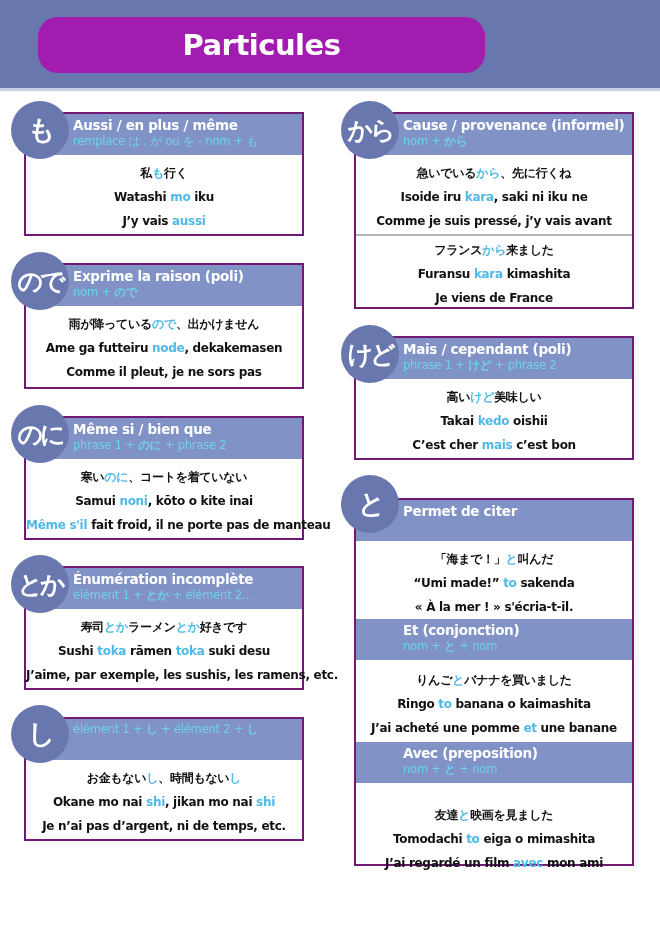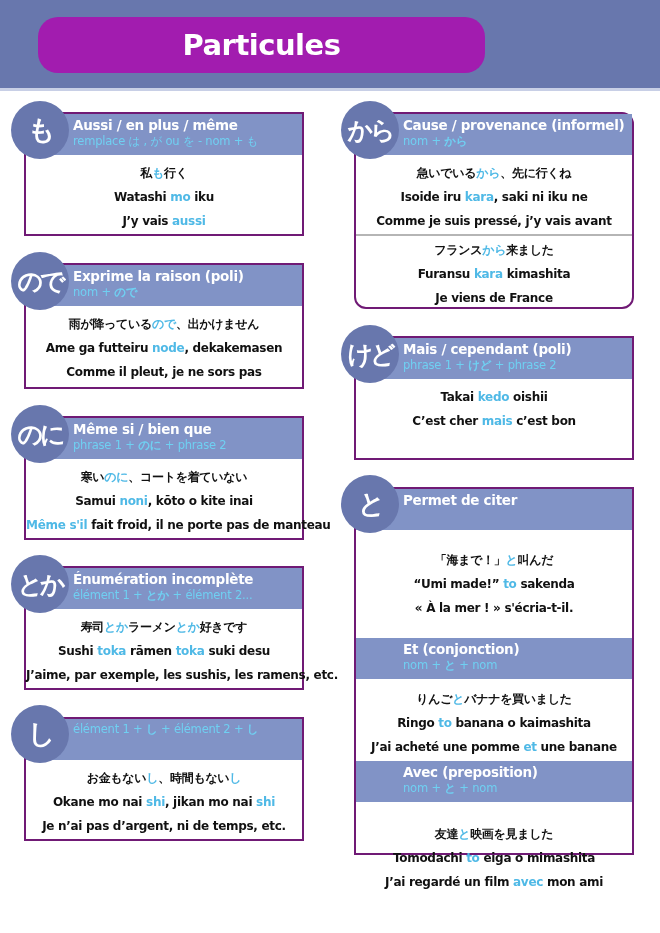--- a/index.html
+++ b/index.html
@@ -99,21 +99,21 @@
     <div class="head-sub"><span>élément 1 + </span><span class="hl">し</span><span> + élément 2 + </span><span class="hl">し</span></div>
   </div>
   <div class="card-body">
       <div class="ex-line"><span>お金もない</span><span class="hl">し</span><span>、時間もない</span><span class="hl">し</span></div>
       <div class="ex-line"><span>Okane mo nai </span><span class="hl">shi</span><span>, jikan mo nai </span><span class="hl">shi</span></div>
       <div class="ex-line"><span>Je n’ai pas d’argent, ni de temps, etc.</span></div>
     </div>
 </div>
 
 <div class="circle" style="left:341px; top:101px; font-size:25px;">から</div>
-<div class="card" style="left:354px; top:112px; width:280px; height:197px;border-radius:12px;">
+<div class="card" style="left:354px; top:112px; width:280px; height:197px;">
   <div class="card-head">
     <div class="head-title">Cause / provenance (informel)</div>
     <div class="head-sub"><span>nom + </span><span class="hl">から</span></div>
   </div>
   <div class="card-body" style="padding-bottom:0;">
       <div class="ex-line"><span>急いでいる</span><span class="hl">から</span><span>、先に行くね</span></div>
       <div class="ex-line"><span>Isoide iru </span><span class="hl">kara</span><span>, saki ni iku ne</span></div>
       <div class="ex-line"><span>Comme je suis pressé, j’y vais avant</span></div>
     </div>
   <div class="divider"></div>
@@ -124,32 +124,33 @@
     </div>
 </div>
 
 <div class="circle" style="left:341px; top:325px; font-size:25px;">けど</div>
 <div class="card" style="left:354px; top:336px; width:280px; height:124px;">
   <div class="card-head">
     <div class="head-title">Mais / cependant (poli)</div>
     <div class="head-sub"><span>phrase 1 + </span><span class="hl">けど</span><span> + phrase 2</span></div>
   </div>
   <div class="card-body">
+      <div class="ex-line"><span>高い</span><span class="hl">けど</span><span>美味しい</span></div>
       <div class="ex-line"><span>Takai </span><span class="hl">kedo</span><span> oishii</span></div>
       <div class="ex-line"><span>C’est cher </span><span class="hl">mais</span><span> c’est bon</span></div>
     </div>
 </div>
 
 <div class="circle" style="left:341px; top:475px;">と</div>
-<div class="card" style="left:354px; top:487px; width:280px; height:368px;">
+<div class="card" style="left:354px; top:498px; width:280px; height:368px;">
   <div>
     <div class="card-head">
       <div class="head-title">Permet de citer</div>
     </div>
-    <div class="card-body" style="padding-bottom:18px;margin-top:12px;">
+    <div class="card-body" style="padding-bottom:0;">
         <div class="ex-line"><span>「海まで！」</span><span class="hl">と</span><span>叫んだ</span></div>
         <div class="ex-line"><span>“Umi made!” </span><span class="hl">to</span><span> sakenda</span></div>
         <div class="ex-line"><span>« À la mer ! » s'écria-t-il.</span></div>
       </div>
   </div>
   <div>
     <div class="card-head">
       <div class="head-title">Et (conjonction)</div>
       <div class="head-sub"><span>nom + </span><span class="hl">と</span><span> + nom</span></div>
     </div>

